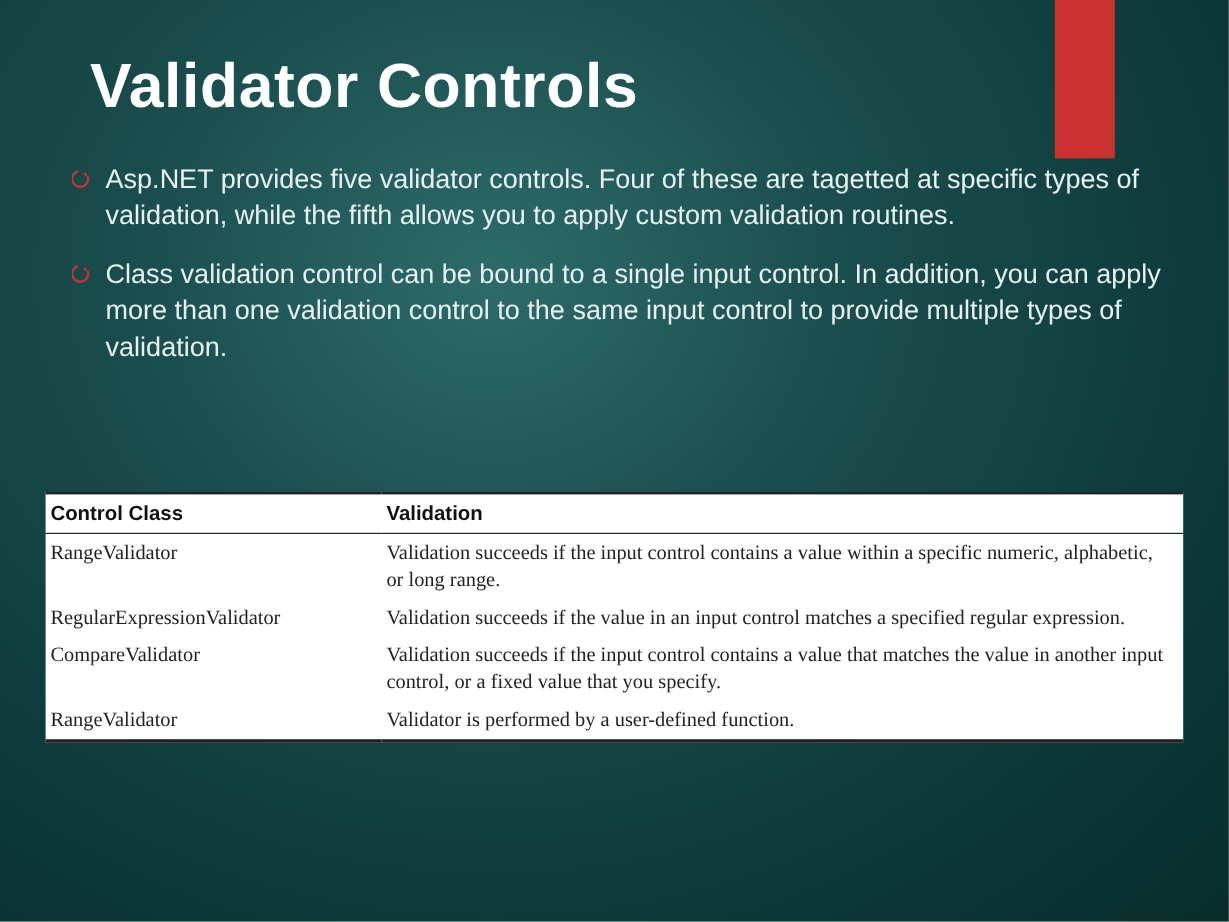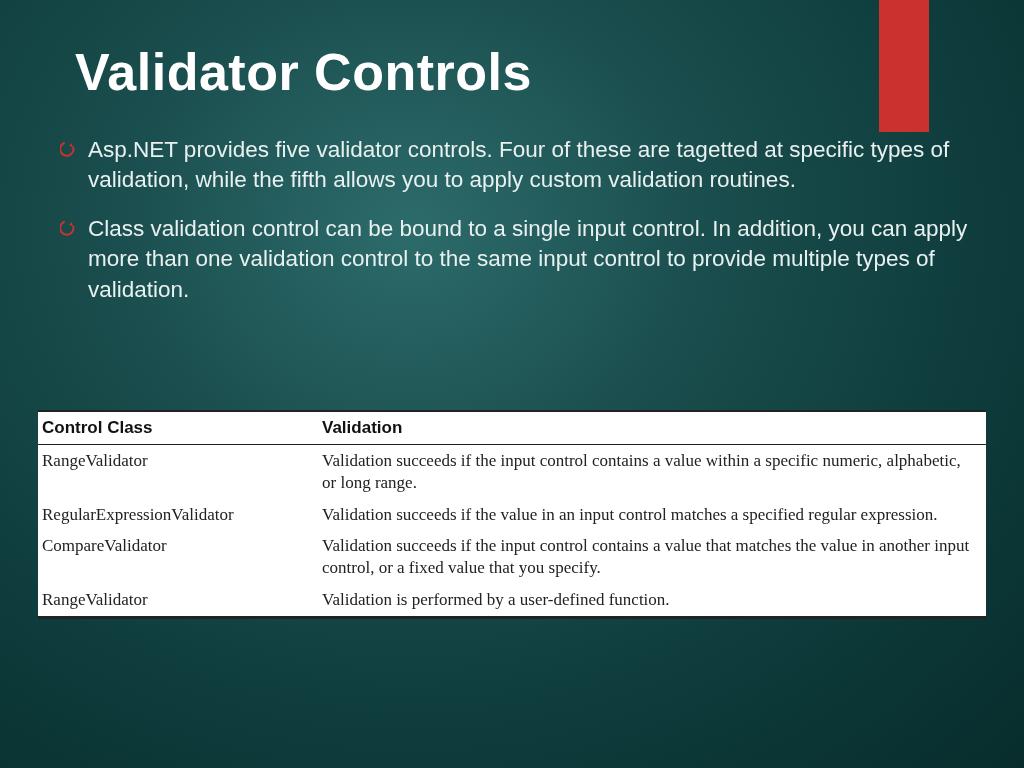--- a/index.html
+++ b/index.html
@@ -131,17 +131,17 @@
       <tr>
         <td>RegularExpressionValidator</td>
         <td>Validation succeeds if the value in an input control matches a specified regular expression.</td>
       </tr>
       <tr>
         <td>CompareValidator</td>
         <td>Validation succeeds if the input control contains a value that matches the value in another input control, or a fixed value that you specify.</td>
       </tr>
       <tr>
         <td>RangeValidator</td>
-        <td>Validation is performed by a user-defined function.</td>
+        <td>Validator is performed by a user-defined function.</td>
       </tr>
     </tbody>
   </table>
 </div>
 
 </body></html>

